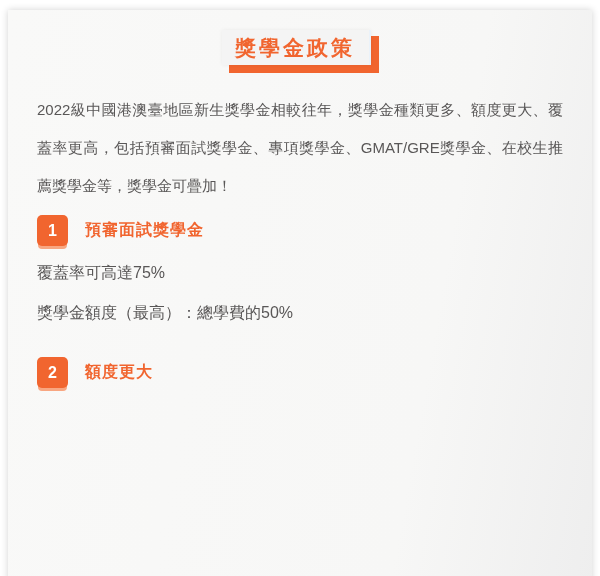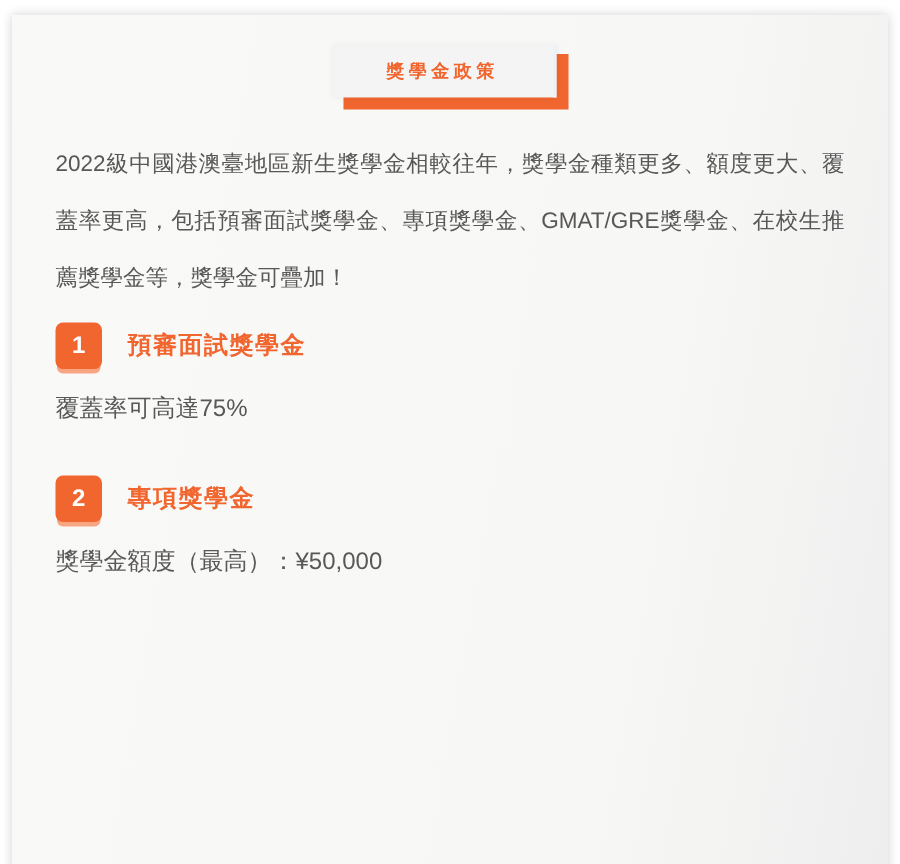--- a/index.html
+++ b/index.html
@@ -51,21 +51,21 @@
     height: 35px;
     background: var(--badge-box-bg);
     border-right: 2px solid #eaf2fa;
     display: flex;
     align-items: center;
     justify-content: center;
     box-shadow: 0 0 4px rgba(0,0,0,0.06);
   }
   .title-badge-text {
     color: var(--accent);
-    font-size: 12px;
+    font-size: 21px;
     font-weight: bold;
     letter-spacing: 3px;
   }
   
   .para {
     color: var(--body-text);
     font-size: 15px;
     line-height: 38px;
     margin-top: 17px;
     text-align: justify;
@@ -127,20 +127,20 @@
     </div>
   </div>
 
   <p class="para">2022級中國港澳臺地區新生獎學金相較往年，獎學金種類更多、額度更大、覆蓋率更高，包括預審面試獎學金、專項獎學金、GMAT/GRE獎學金、在校生推薦獎學金等，獎學金可疊加！</p>
 
   <div class="section-head">
     <div class="num-badge">1</div>
     <h3 class="section-title">預審面試獎學金</h3>
   </div>
   <p class="detail">覆蓋率可高達75%</p>
+  <p class="detail">獎學金額度（最高）：總學費的50%</p>
 
   <div class="section-head second">
     <div class="num-badge">2</div>
-    <h3 class="section-title">專項獎學金</h3>
+    <h3 class="section-title">額度更大</h3>
   </div>
-  <p class="detail">獎學金額度（最高）：¥50,000</p>
 
 </div>
 
 </body></html>

